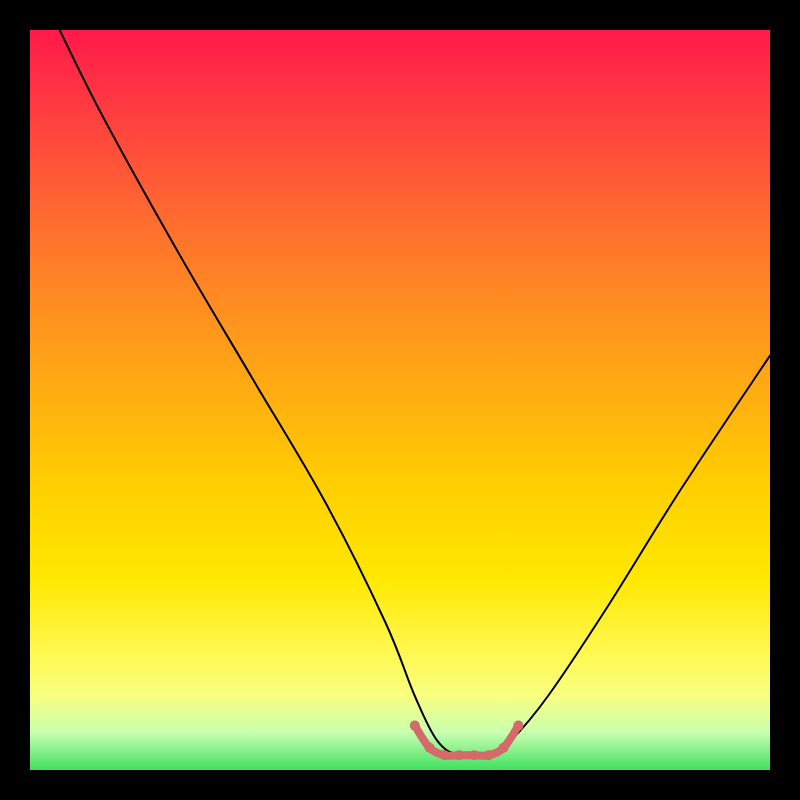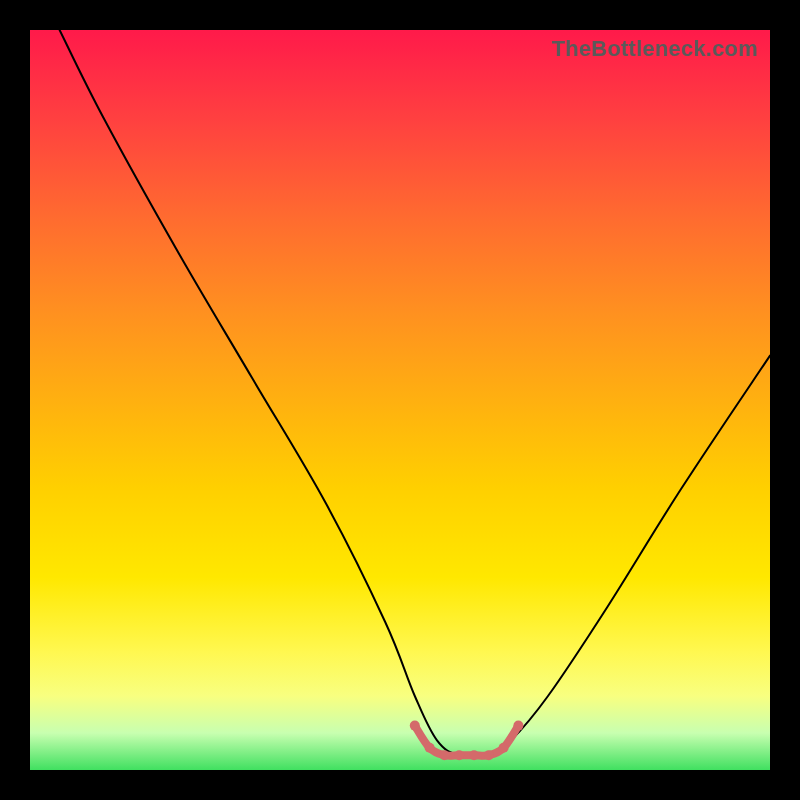--- a/index.html
+++ b/index.html
@@ -46,15 +46,14 @@
         <path d="M 384.8,695.6 C 387.464,699.596 394.272,712.472 399.6,717.8 C 404.92800000000005,723.1279999999999 409.07200000000006,723.868 414.40000000000003,725.2 C 419.728,726.532 423.872,725.2 429.2,725.2 C 434.52799999999996,725.2 438.67199999999997,725.2 444,725.2 C 449.32800000000003,725.2 453.472,726.532 458.8,725.2 C 464.12800000000004,723.868 468.272,723.1279999999999 473.6,717.8 C 478.92800000000005,712.472 485.73600000000005,699.596 488.40000000000003,695.6" fill="none" stroke="#d46a6a" stroke-width="8" stroke-linecap="round" stroke-linejoin="round"></path>
         <circle cx="384.8" cy="695.6" r="5" fill="#d46a6a"></circle>
         <circle cx="399.6" cy="717.8" r="5" fill="#d46a6a"></circle>
         <circle cx="414.40000000000003" cy="725.2" r="5" fill="#d46a6a"></circle>
         <circle cx="429.2" cy="725.2" r="5" fill="#d46a6a"></circle>
         <circle cx="444" cy="725.2" r="5" fill="#d46a6a"></circle>
         <circle cx="458.8" cy="725.2" r="5" fill="#d46a6a"></circle>
         <circle cx="473.6" cy="717.8" r="5" fill="#d46a6a"></circle>
         <circle cx="488.40000000000003" cy="695.6" r="5" fill="#d46a6a"></circle>
       </svg>
-    <div class="watermark">TheBottleneck.com</div>
   </div>
 </div>
 
 </body></html>

